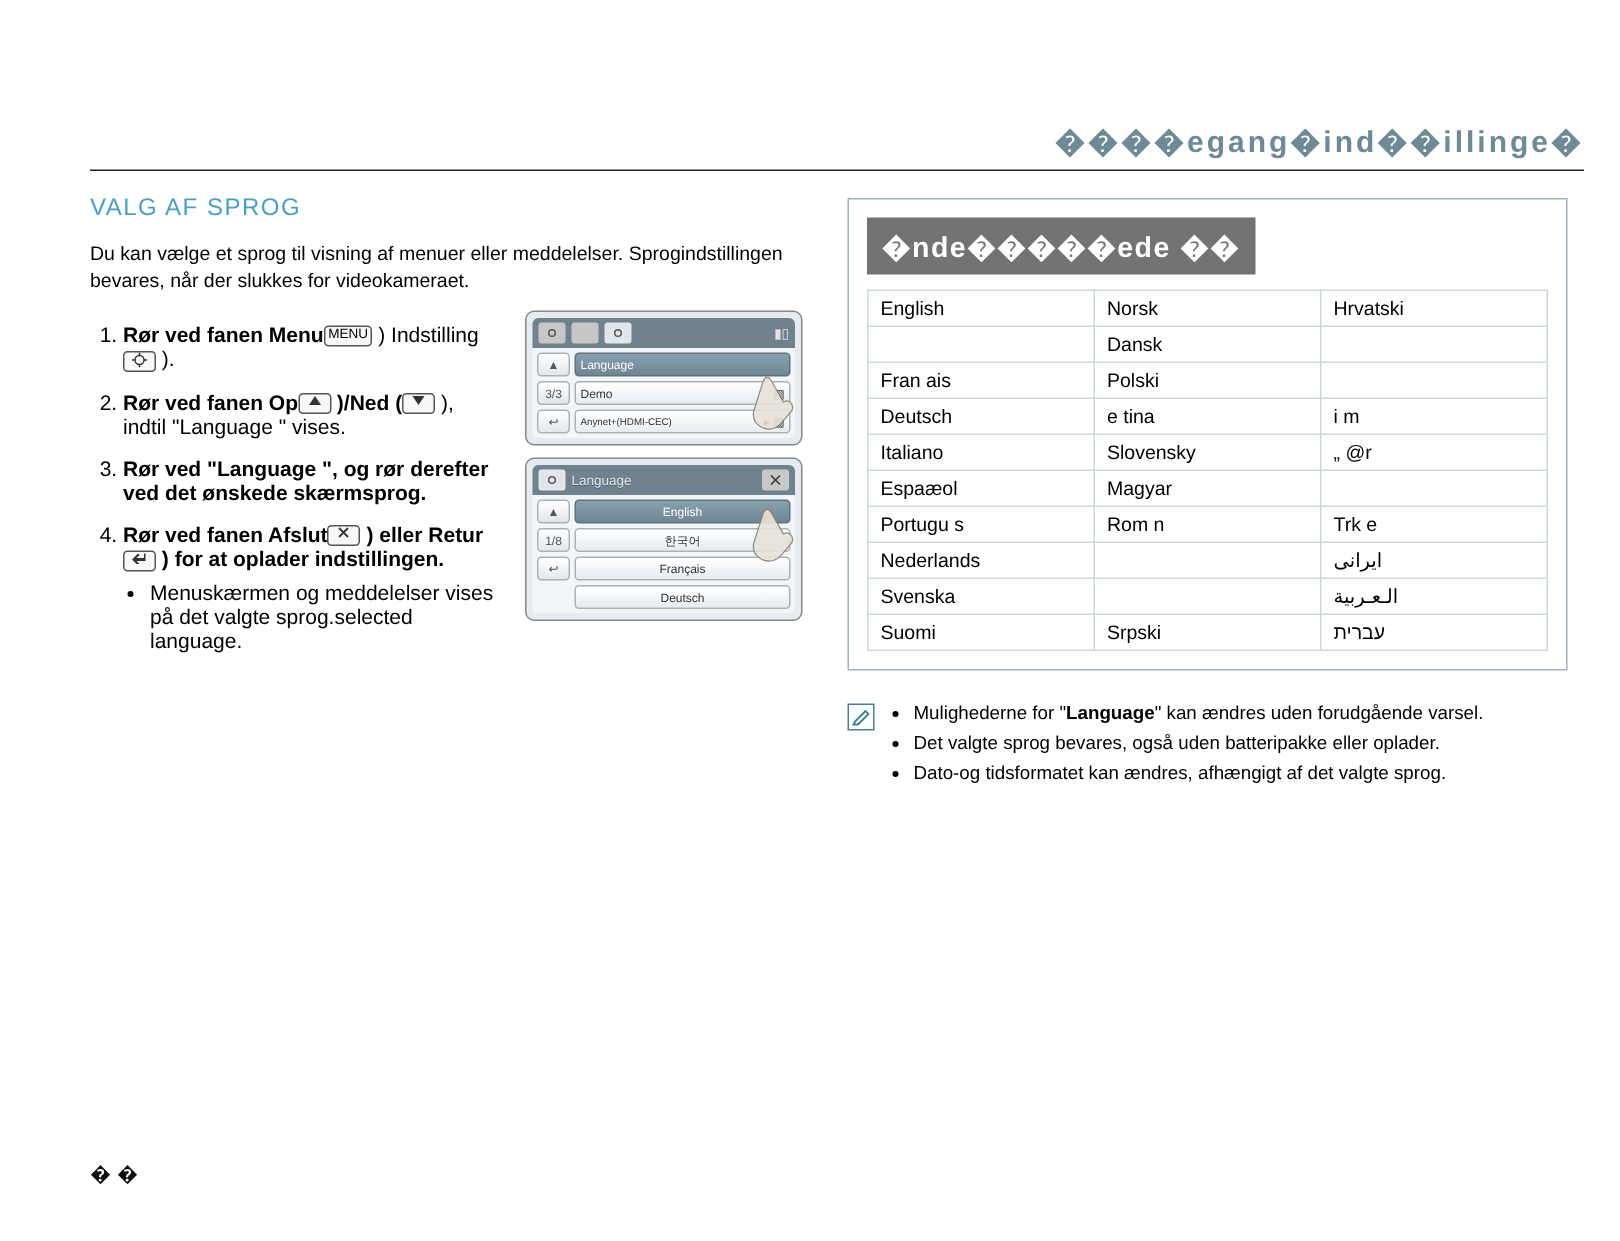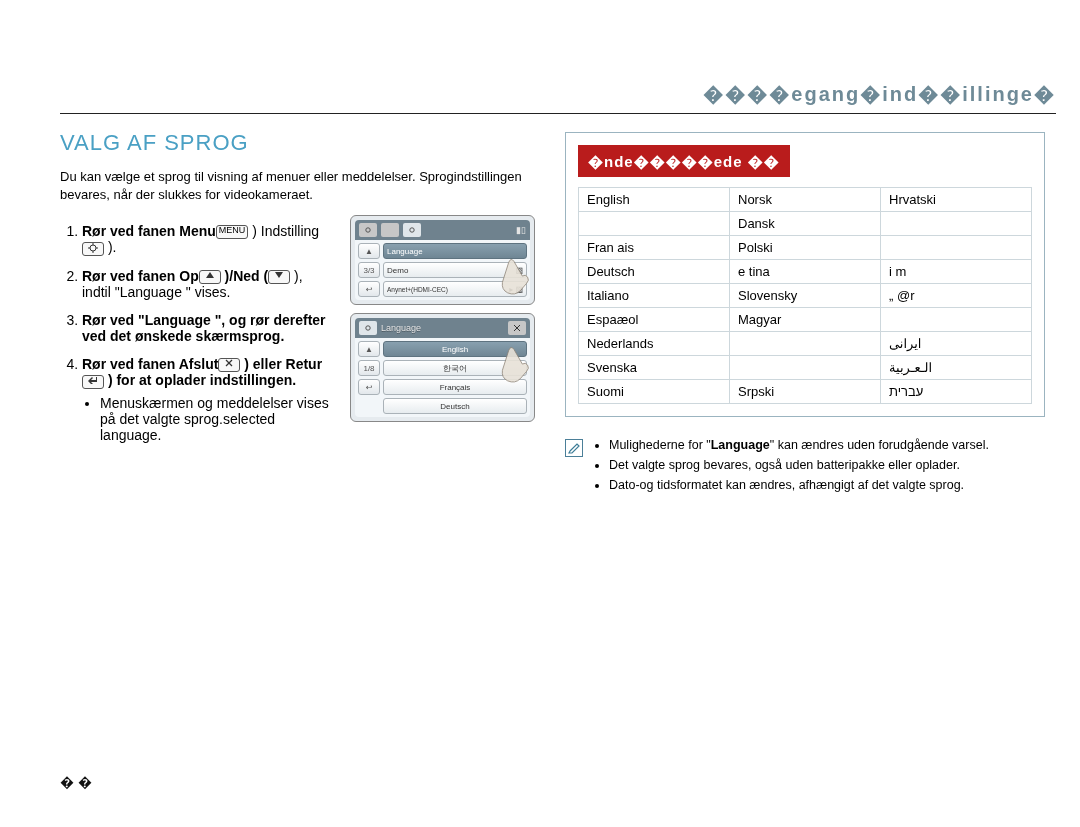--- a/index.html
+++ b/index.html
@@ -33,21 +33,21 @@
     margin: 6px 0 10px 0;
   }
   .columns {
     display: flex;
     gap: 25px;
   }
   .left-col { width: 480px; }
   .right-col { width: 480px; }
   .section-title {
     color: #4aa0c4;
-    font-size: 22px;
+    font-size: 16px;
     letter-spacing: 1px;
     margin: 6px 0 12px 0;
     font-weight: normal;
   }
   .body-text {
     font-size: 13px;
     line-height: 1.35;
     margin-bottom: 10px;
   }
   ol.steps { padding-left: 22px; margin: 10px 0 0 0; font-size: 14px; }
@@ -164,24 +164,24 @@
   }
   .hand svg { width: 100%; height: 100%; }
 
   
   .lang-panel {
     border: 1px solid #9bb4c0;
     padding: 12px;
     margin-top: 8px;
   }
   .lang-header {
-    background: #b91c1c;
+    background: #737373;
     color: #fff;
     font-weight: bold;
-    font-size: 15px;
+    font-size: 19px;
     padding: 6px 10px;
     display: inline-block;
     letter-spacing: 1px;
     margin-bottom: 10px;
   }
   .lang-table {
     width: 100%;
     border-collapse: collapse;
     font-size: 13px;
   }
@@ -406,20 +406,25 @@
               </tr>
               <tr>
                 <td>Italiano</td>
                 <td>Slovensky</td>
                 <td>„ @r</td>
               </tr>
               <tr>
                 <td>Espaæol</td>
                 <td>Magyar</td>
                 <td></td>
+              </tr>
+              <tr>
+                <td>Portugu s</td>
+                <td>Rom n</td>
+                <td>Trk e</td>
               </tr>
               <tr>
                 <td>Nederlands</td>
                 <td></td>
                 <td>ایرانی</td>
               </tr>
               <tr>
                 <td>Svenska</td>
                 <td></td>
                 <td>الـعـربية</td>

